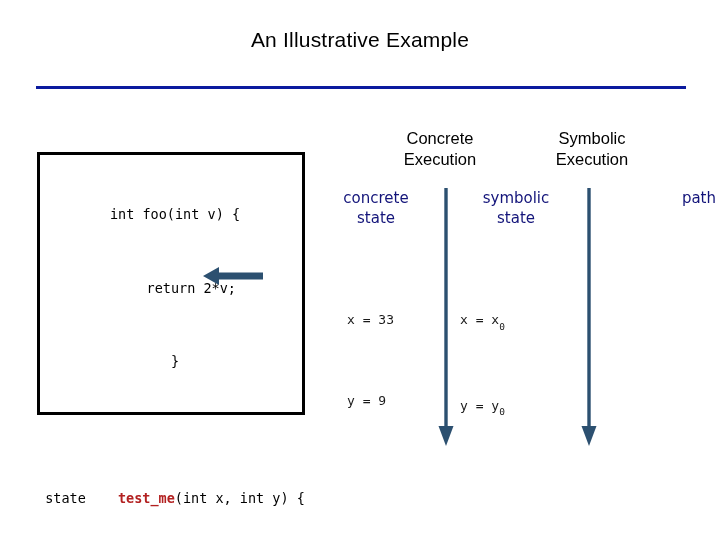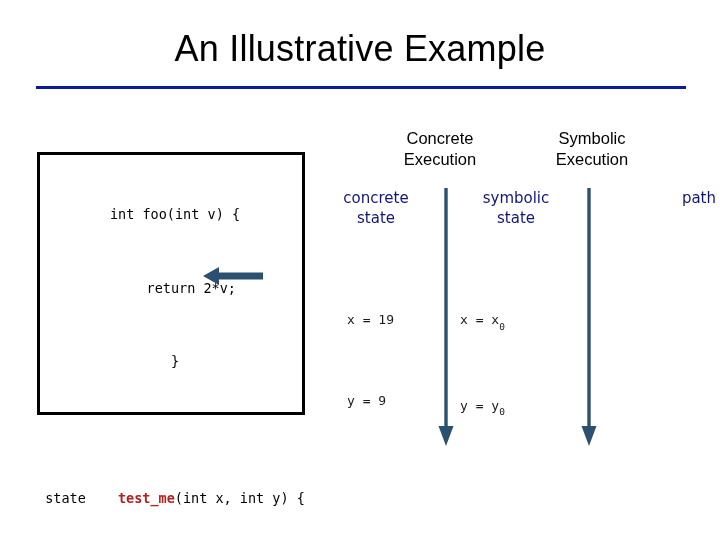--- a/index.html
+++ b/index.html
@@ -16,21 +16,21 @@
     color: #000000;
   }
 
   
   #slide-title {
     position: absolute;
     left: 0;
     top: 28px;
     width: 720px;
     text-align: center;
-    font-size: 36px;
+    font-size: 21px;
     font-weight: 400;
     letter-spacing: 0.2px;
     color: #000000;
     white-space: nowrap;
   }
 
   #title-rule {
     position: absolute;
     left: 36px;
     top: 86px;
@@ -173,21 +173,21 @@
 <div class="sub-label" id="label-symbolic-state">
   <div>symbolic</div>
   <div>state</div>
 </div>
 
 <div class="sub-label" id="label-path-condition">
   <div>path</div>
 </div>
 
 <div class="state-block" id="state-concrete">
-  <span class="state-line">x = 19</span>
+  <span class="state-line">x = 33</span>
   <span class="state-line">y = 9</span>
 </div>
 
 <div class="state-block" id="state-symbolic">
   <span class="state-line"><span>x = x</span><span class="sub0">0</span></span>
   <span class="state-line"><span>y = y</span><span class="sub0">0</span></span>
 </div>
 
 <svg class="divider-arrow" id="divider-arrow-1" viewBox="0 0 22 258">
   <line x1="11" y1="0" x2="11" y2="243" stroke="#2c5070" stroke-width="3.4"></line>

